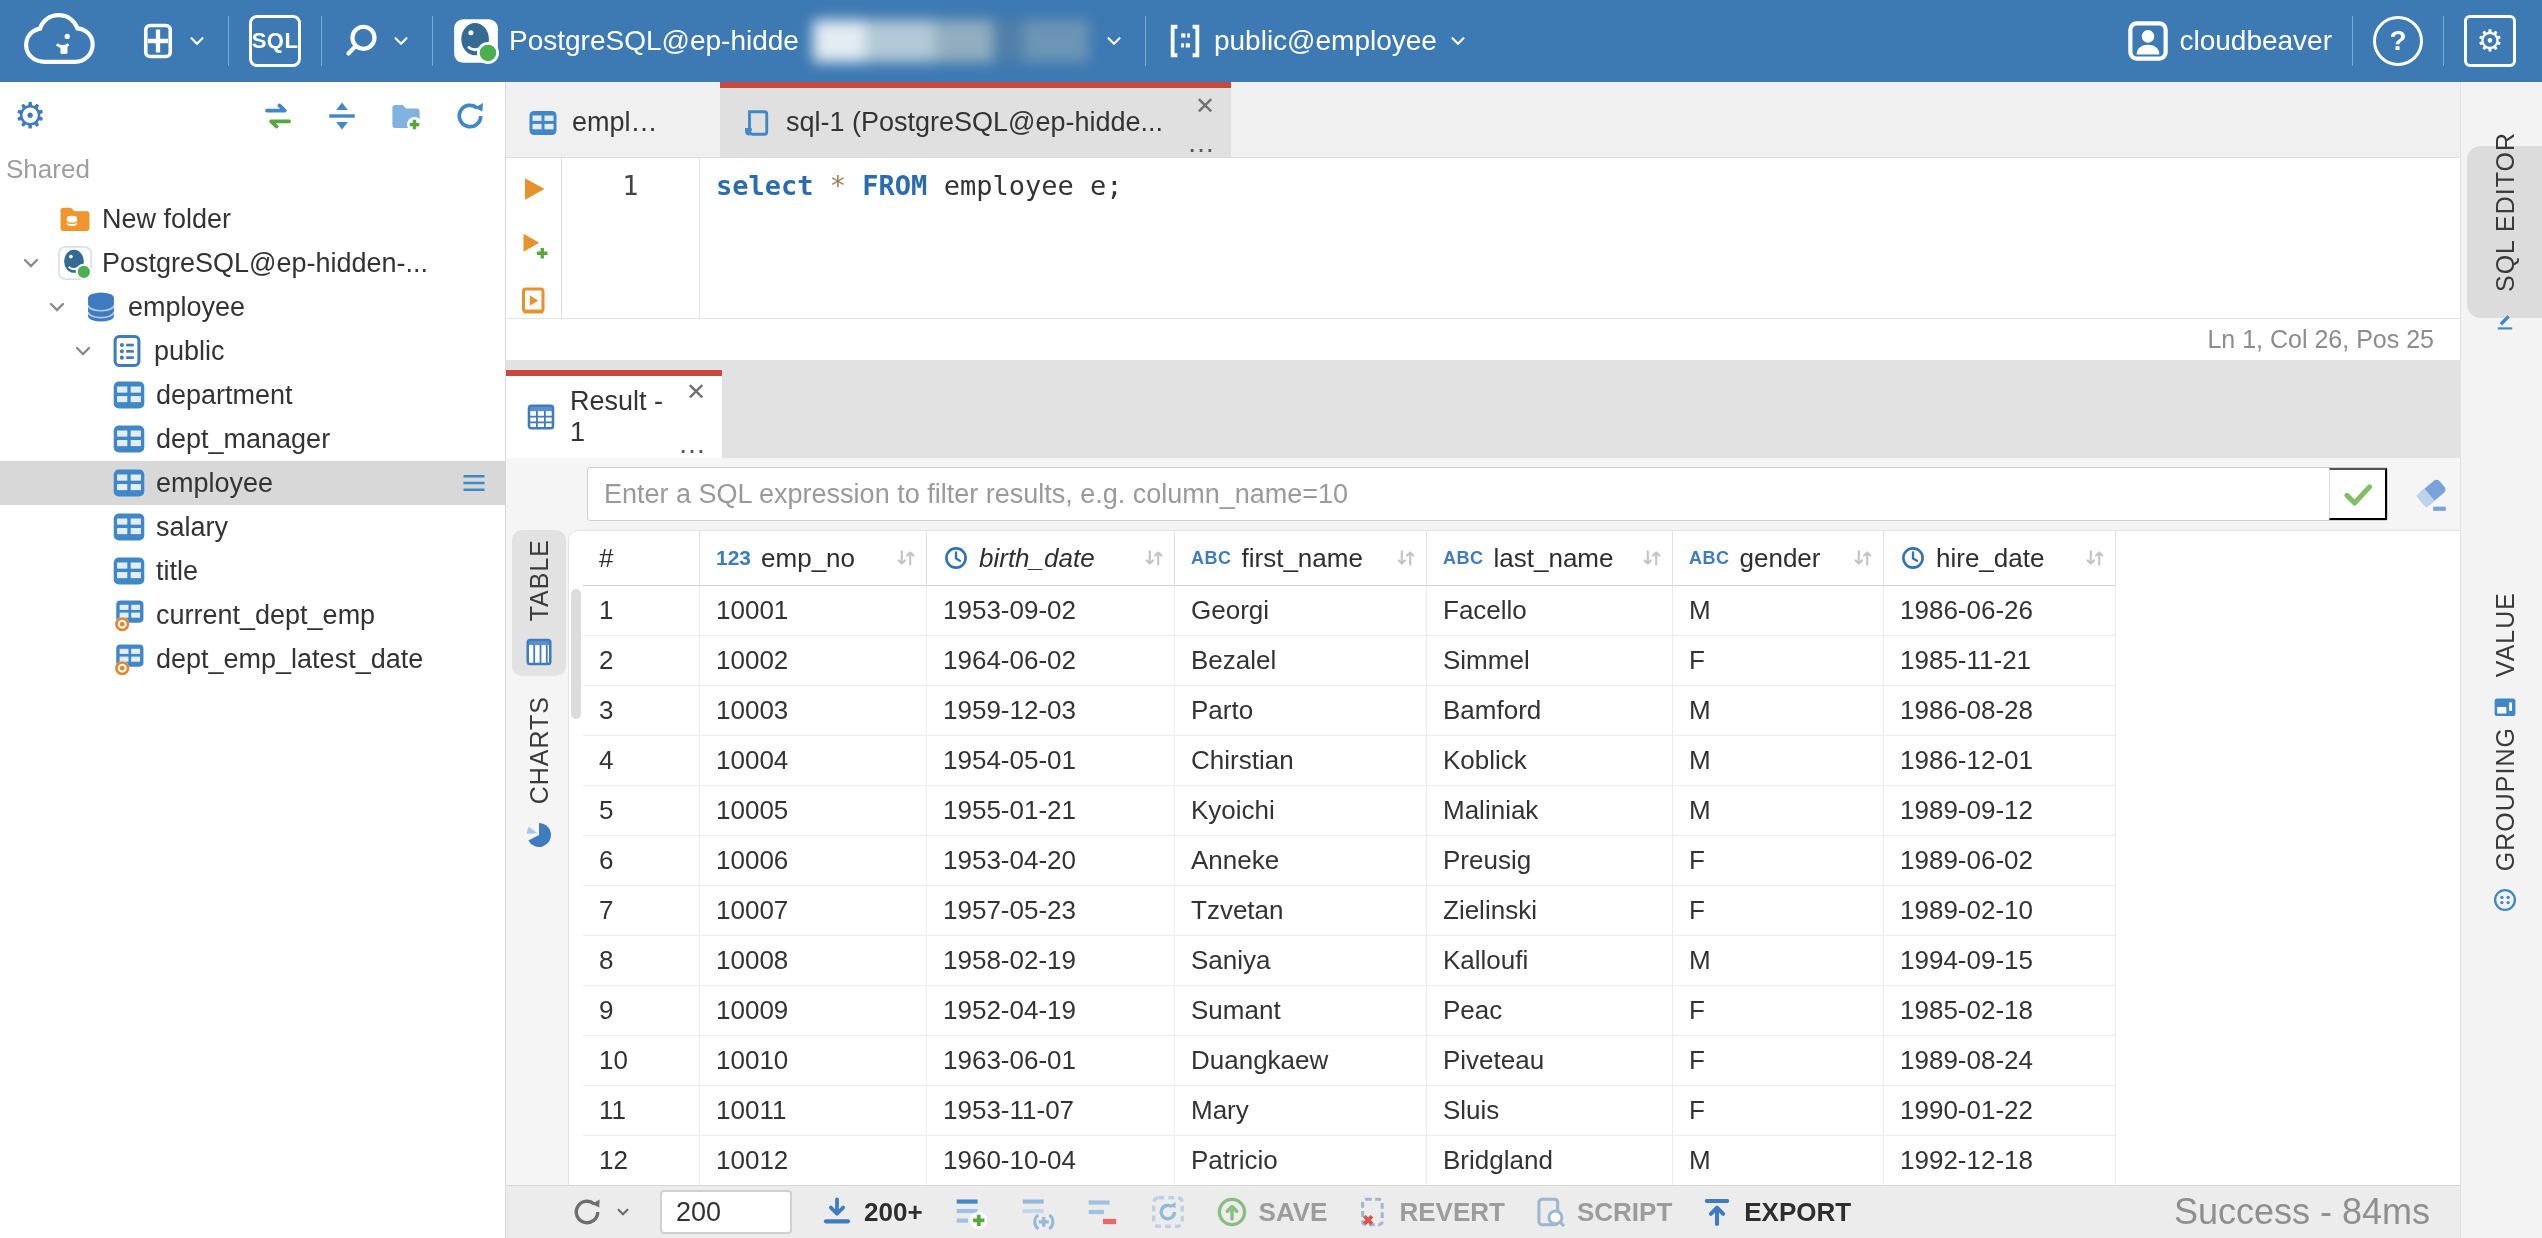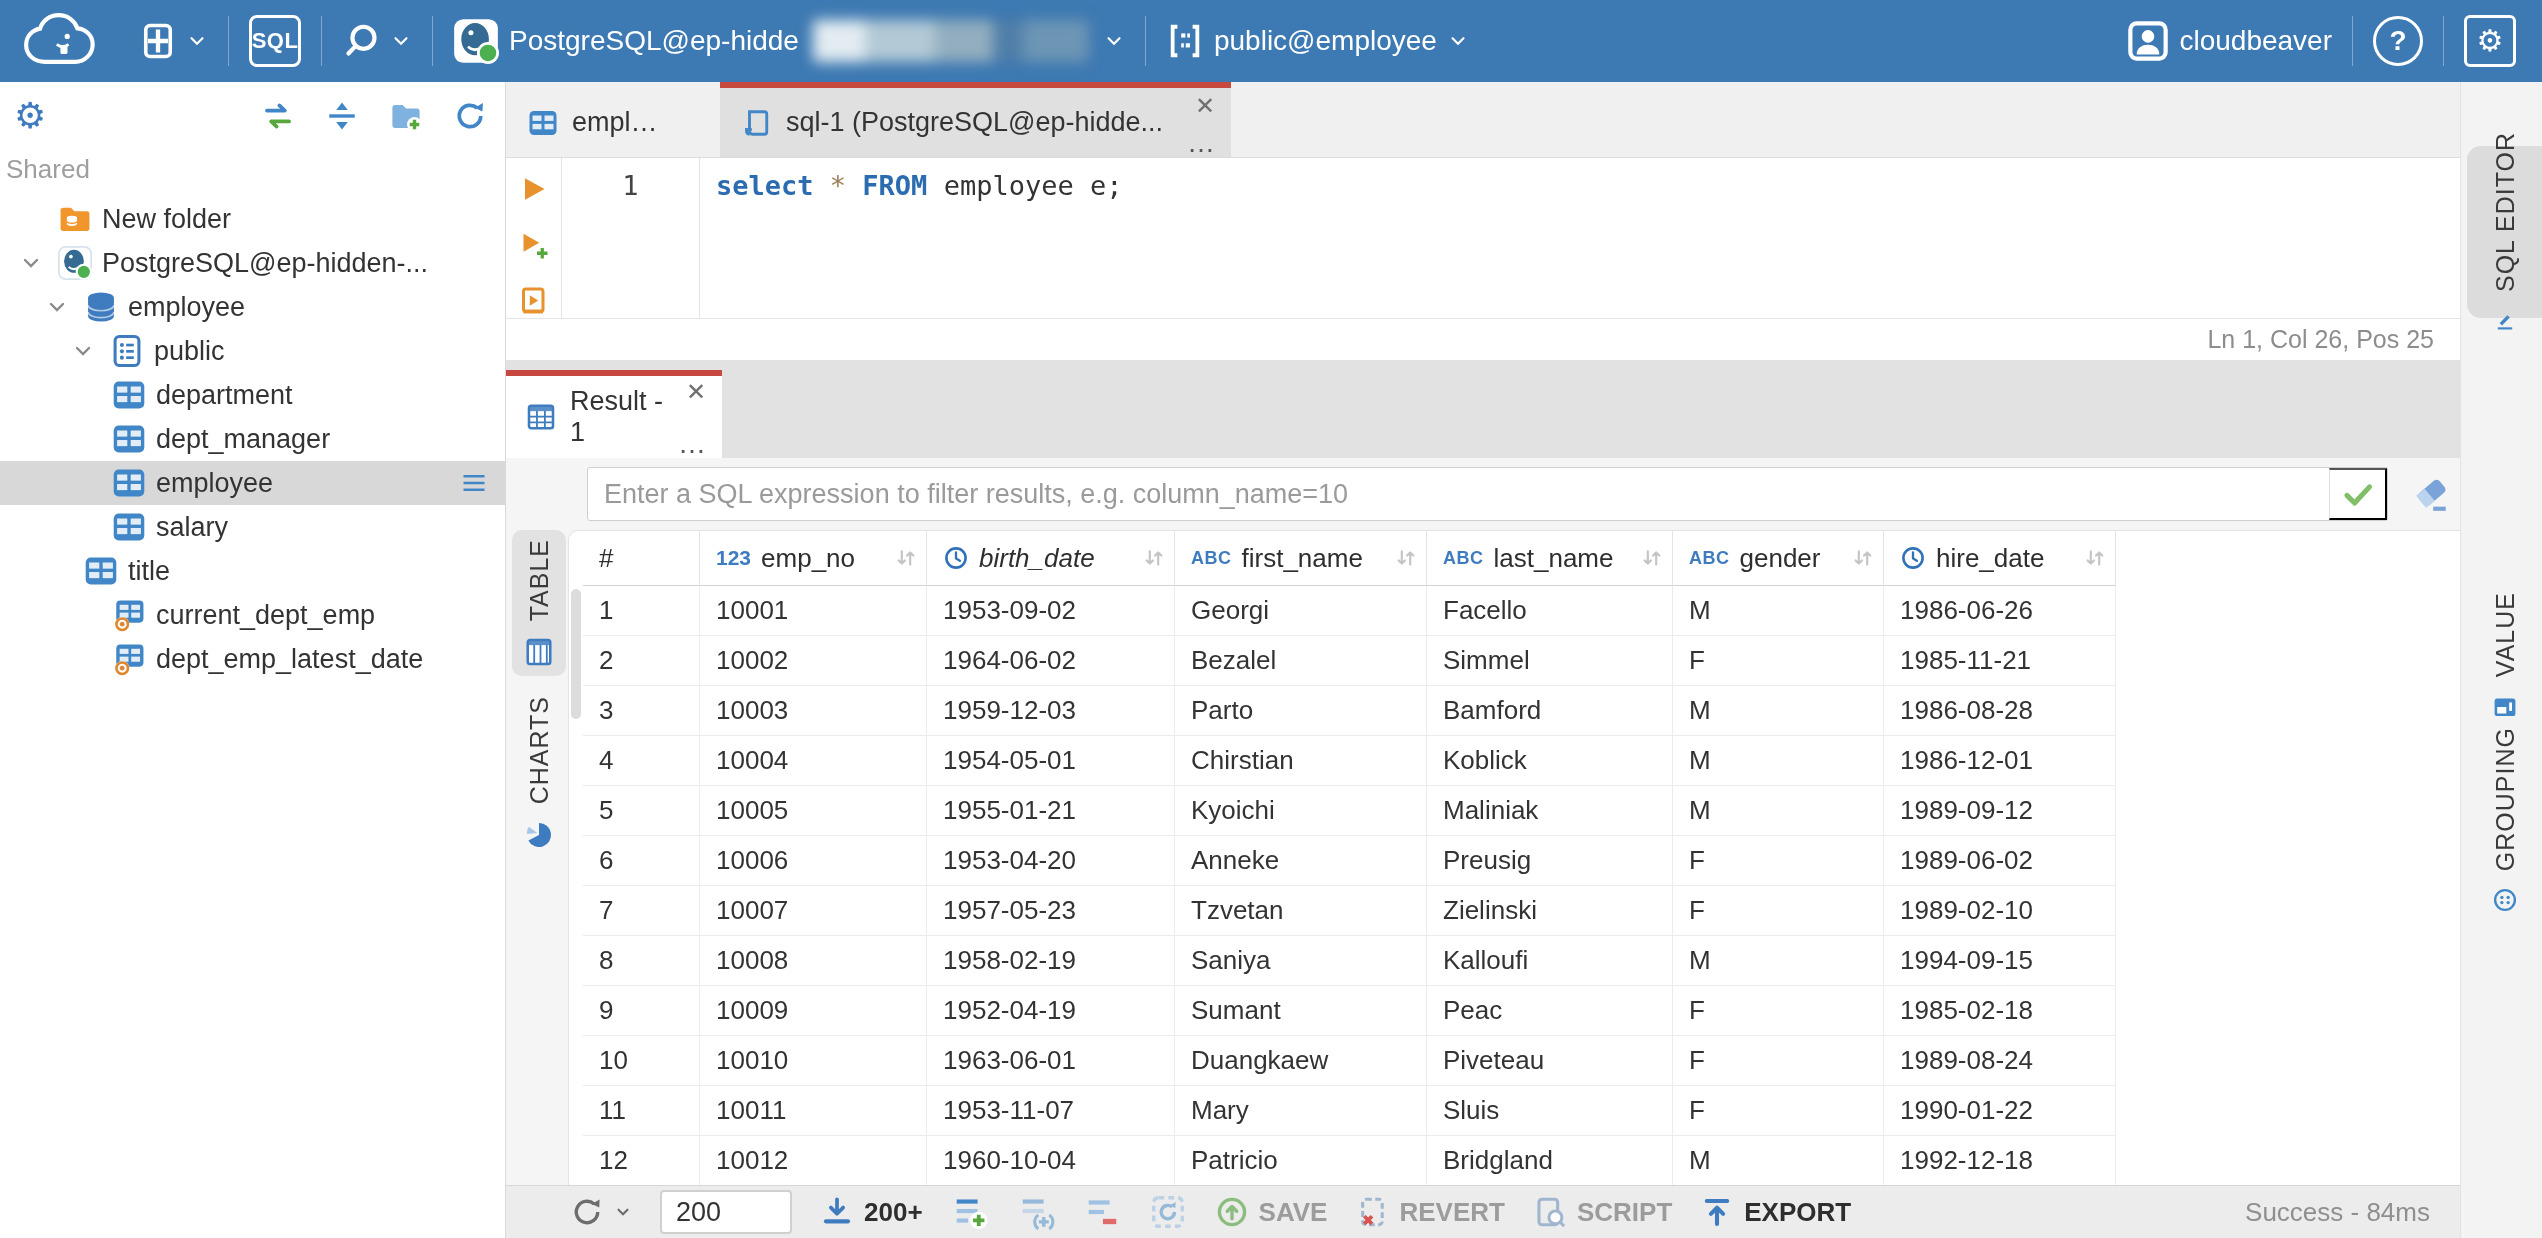--- a/index.html
+++ b/index.html
@@ -89,21 +89,21 @@
   .type-abc{color:#3f7cbf;font-weight:bold;font-size:18px;letter-spacing:.5px;}
   .g-row{display:flex;height:50px;}
   .g-cell{display:flex;align-items:center;padding-left:16px;border-right:1px solid #ececec;border-bottom:1px solid #ececec;font-size:26px;color:#333;box-sizing:border-box;flex:none;white-space:nowrap;overflow:hidden;}
 
   .bottom-toolbar{height:53px;flex:none;background:#ececec;border-top:1px solid #d7d7d7;display:flex;align-items:center;padding:0 24px 0 64px;gap:28px;box-sizing:border-box;}
   .bt-btn{display:flex;align-items:center;gap:10px;background:none;border:none;padding:0;cursor:pointer;font-family:"Liberation Sans",sans-serif;}
   .bt-label{font-size:26px;font-weight:600;color:#9c9c9c;}
   .bt-label.dark{color:#2e2e2e;}
   .rows-input{width:132px;height:44px;border:2px solid #d0d0d0;border-radius:4px;font-size:27px;color:#333;padding:0 0 0 14px;background:#fff;box-sizing:border-box;font-family:"Liberation Sans",sans-serif;}
   .dim{opacity:.5;}
-  .bt-status{margin-left:auto;font-size:26px;color:#8f8f8f;padding-right:6px;}
+  .bt-status{margin-left:auto;font-size:36px;color:#8f8f8f;padding-right:6px;}
 
   
   .right-strip{position:absolute;top:82px;right:0;width:82px;bottom:0;background:#f3f3f3;border-left:1px solid #e2e2e2;box-sizing:border-box;}
   .sqled-vtab{position:absolute;top:64px;left:6px;width:76px;height:172px;background:#dcdcdc;border-radius:14px 0 0 14px;}
   .value-vtab{position:absolute;top:494px;left:6px;width:76px;height:160px;}
   .grouping-vtab{position:absolute;top:643px;left:6px;width:76px;height:190px;}
 </style>
 </head>
 <body>
 
@@ -372,21 +372,21 @@
             <svg viewBox="0 0 20 20">
               <rect x="1" y="2" width="18" height="16" rx="3" fill="#4187c7"></rect>
               <rect x="3" y="5" width="6" height="3.6" fill="#fff" opacity=".85"></rect>
               <rect x="11" y="5" width="6" height="3.6" fill="#fff" opacity=".85"></rect>
               <rect x="3" y="10.6" width="6" height="3.6" fill="#fff" opacity=".85"></rect>
               <rect x="11" y="10.6" width="6" height="3.6" fill="#fff" opacity=".85"></rect>
             </svg>
           </span>
           <span class="t-label">salary</span>
         </div>
-        <div class="tree-item" style="padding-left: 84px;">
+        <div class="tree-item" style="padding-left: 112px;">
           <span class="icn t-icon">
             <svg viewBox="0 0 20 20">
               <rect x="1" y="2" width="18" height="16" rx="3" fill="#4187c7"></rect>
               <rect x="3" y="5" width="6" height="3.6" fill="#fff" opacity=".85"></rect>
               <rect x="11" y="5" width="6" height="3.6" fill="#fff" opacity=".85"></rect>
               <rect x="3" y="10.6" width="6" height="3.6" fill="#fff" opacity=".85"></rect>
               <rect x="11" y="10.6" width="6" height="3.6" fill="#fff" opacity=".85"></rect>
             </svg>
           </span>
           <span class="t-label">title</span>

